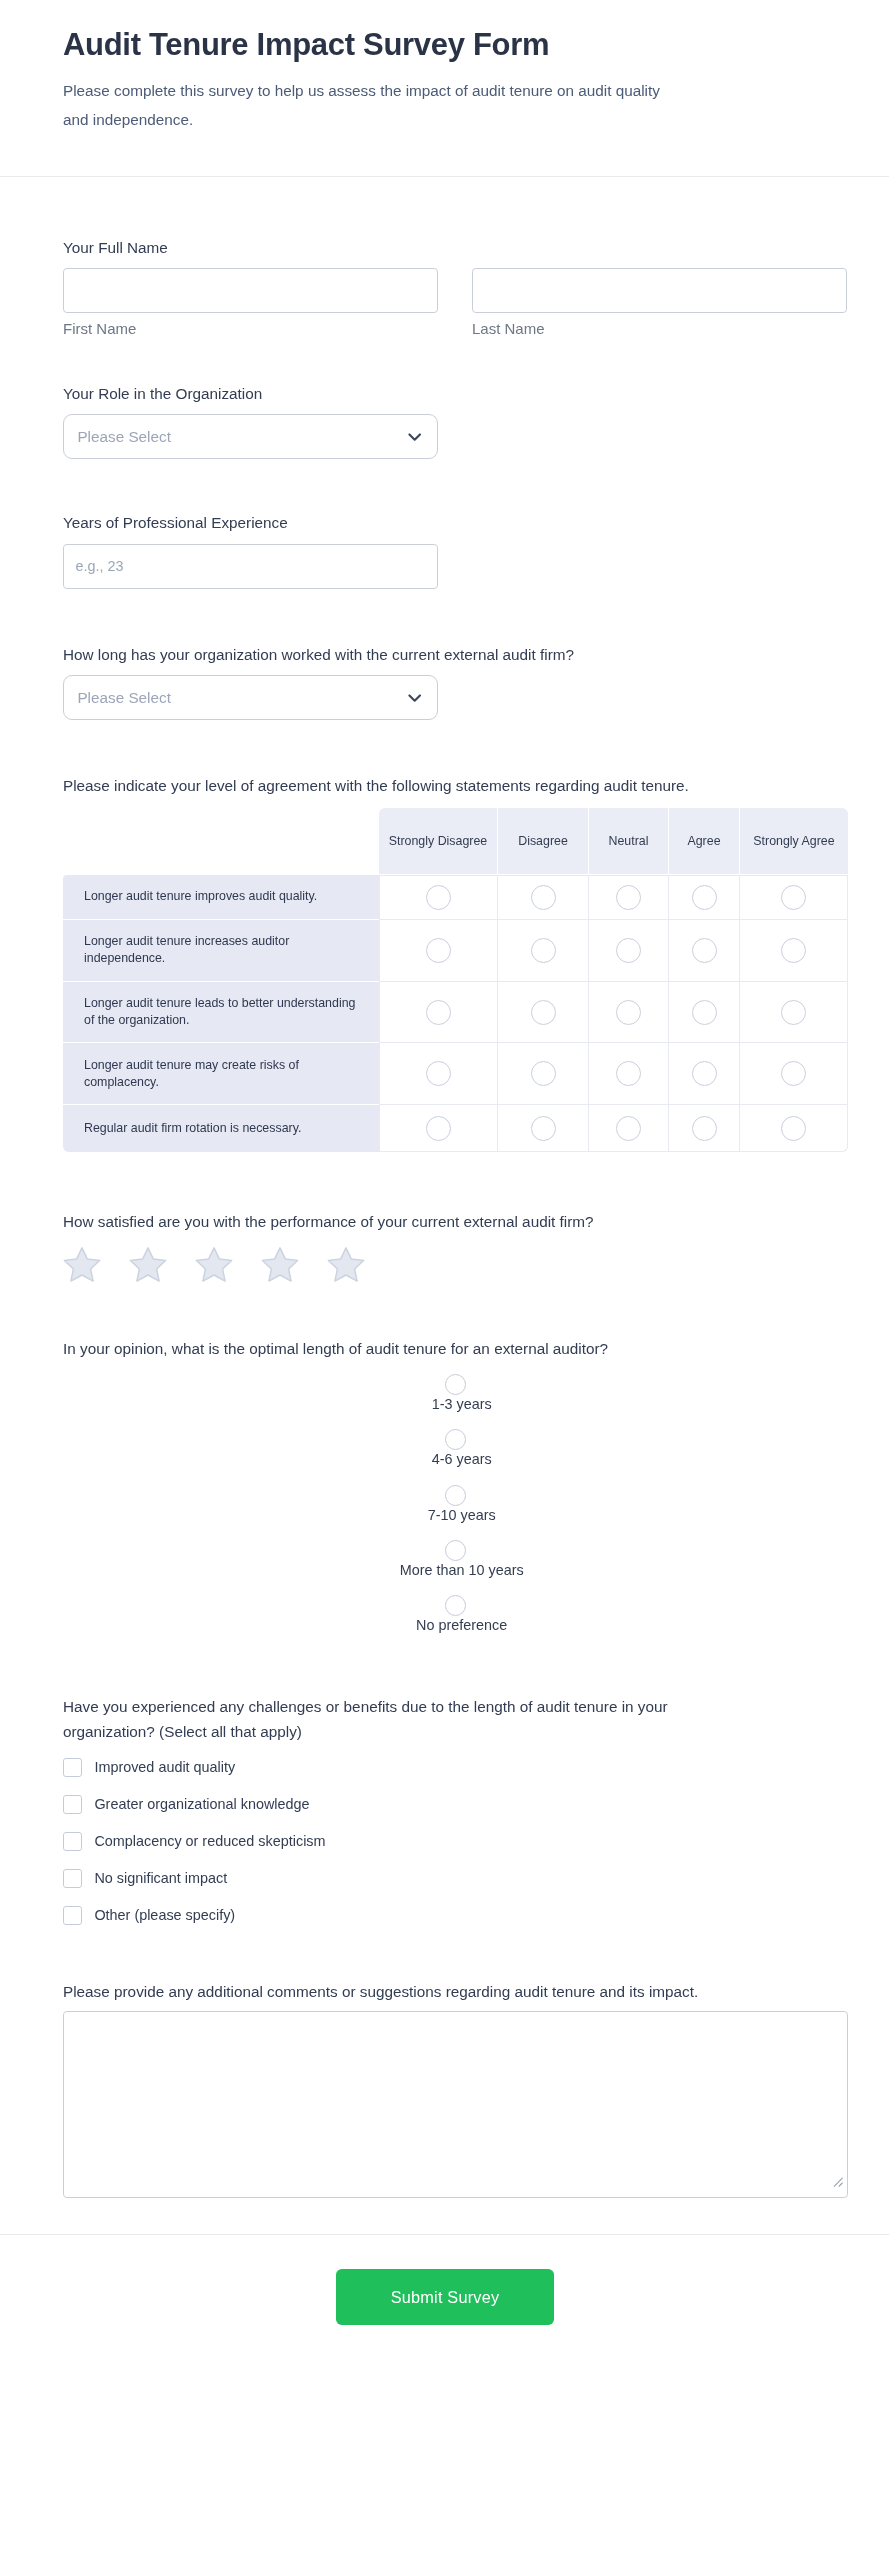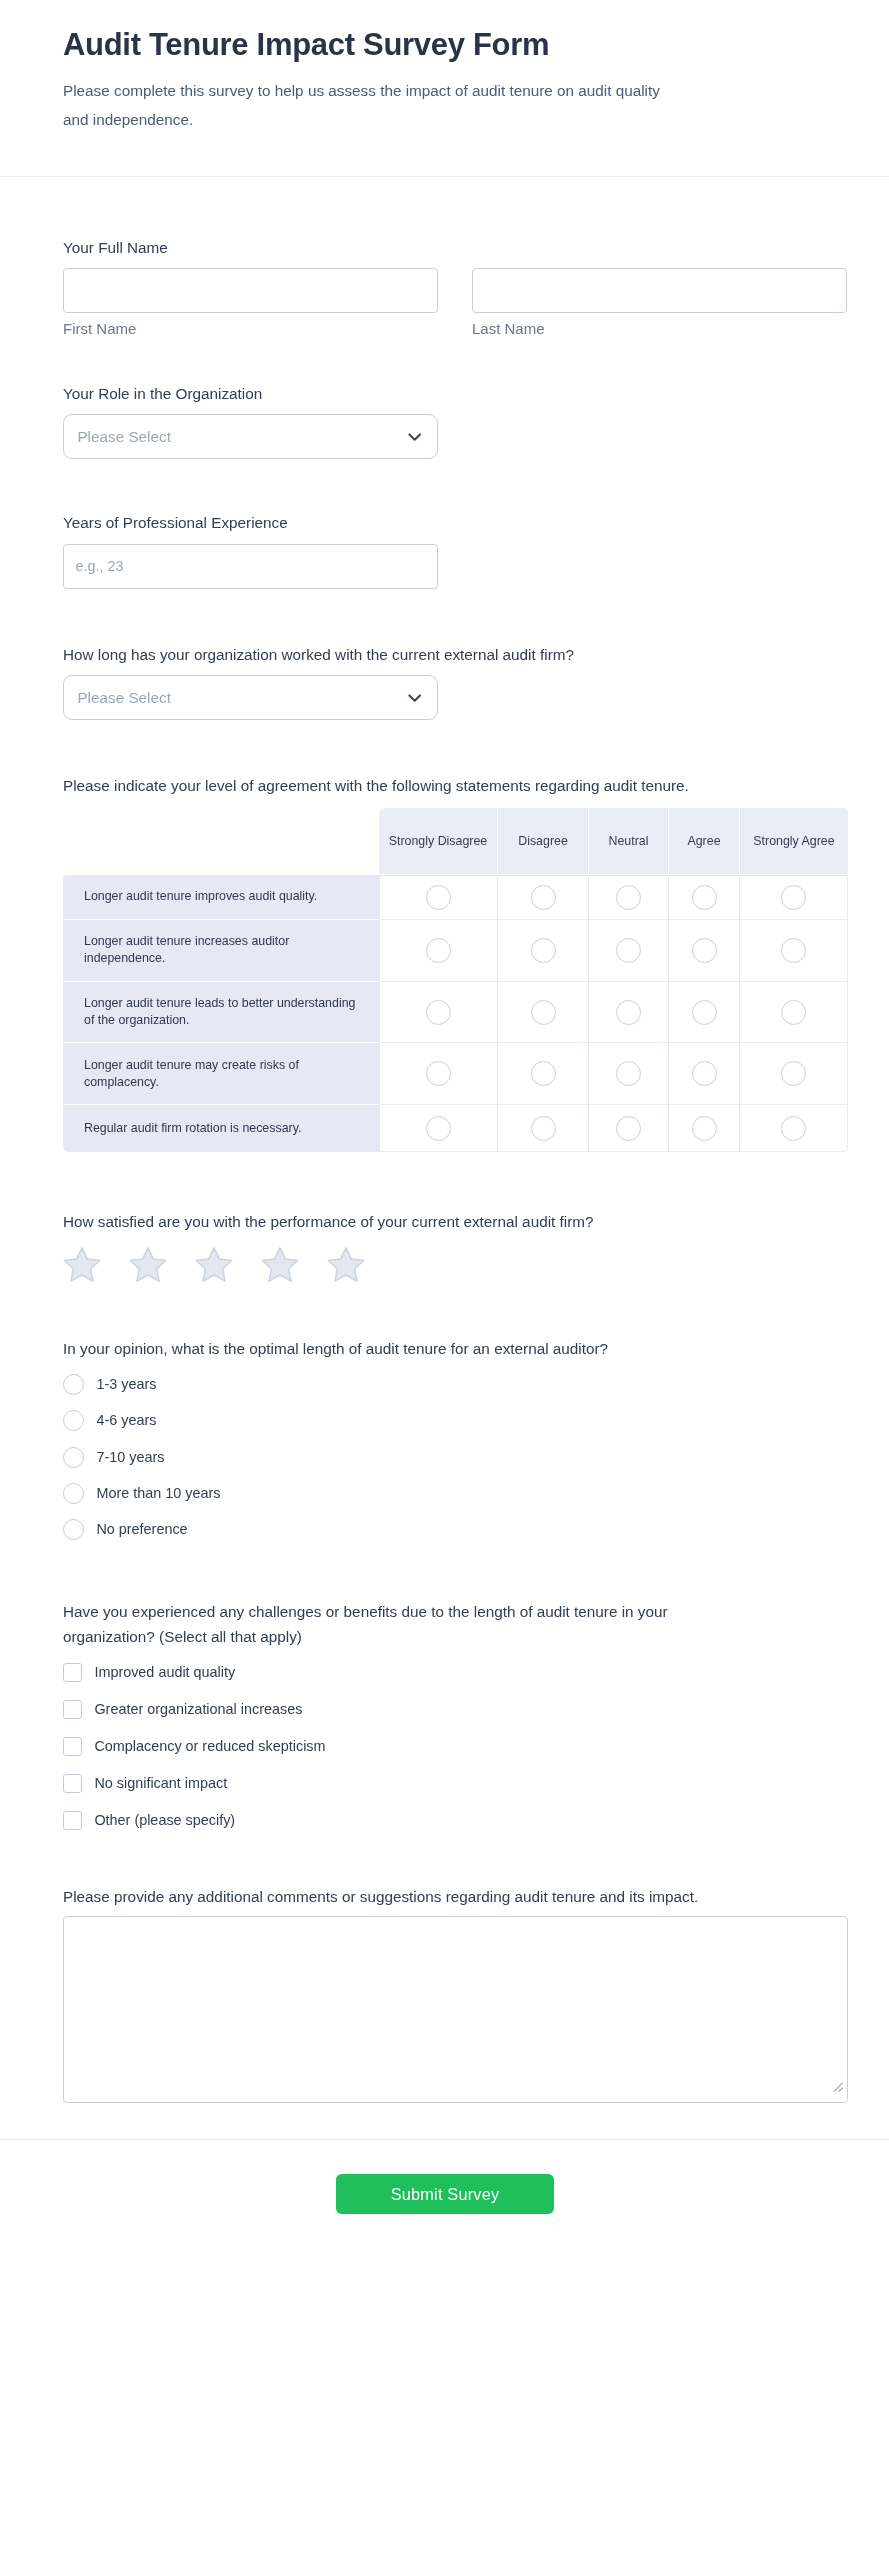--- a/index.html
+++ b/index.html
@@ -87,21 +87,21 @@
   }
 
   
   .stars-field { margin-bottom: 54px; }
   .stars-field .question-label { margin-bottom: 7.7px; }
   .stars-row { display: flex; gap: 28px; padding-top: 3.8px; }
   .star-btn { cursor: pointer; line-height: 0; }
 
   
   .radio-field { margin-bottom: 59px; }
-  .option-row { display: flex; align-items: center; margin-bottom: 15.3px; }
+  .option-row { display: flex; align-items: center; margin-bottom: 15.3px; flex-direction: column; }
   .option-row:last-child { margin-bottom: 0; }
   .radio-circle {
     flex: 0 0 auto; width: 21px; height: 21px; border-radius: 50%;
     border: 1px solid #c5cbd8; background: #fff; cursor: pointer;
   }
   .option-text { margin-left: 12.4px; font-size: 14.4px; color: #333d52; line-height: 19px; }
 
   
   .checkbox-field { margin-bottom: 54px; }
   .check-row { display: flex; align-items: center; margin-bottom: 18px; }
@@ -120,21 +120,21 @@
     background: #fff; resize: none; padding: 11.5px 13.4px; font-size: 14.4px;
     font-family: inherit; color: #333c4f; outline: none; display: block;
   }
   .resize-icon { position: absolute; right: 4.8px; bottom: 6.7px; }
 
   
   .form-footer-divider { border: none; border-top: 1px solid #e8eaee; margin: 36px 0 0 0; }
   .form-footer { padding: 34px 0 49px 0; display: flex; justify-content: center; }
   .submit-button {
     background: #1fbf5b; color: #ffffff; border: none; border-radius: 5.7px;
-    height: 40px; padding: 0 55px; font-size: 16.3px; font-weight: 500;
+    height: 56px; padding: 0 55px; font-size: 16.3px; font-weight: 500;
     font-family: inherit; letter-spacing: 0.2px; cursor: pointer;
   }
 </style>
 </head>
 <body>
 
 <div class="page">
 
   <div class="form-header">
     <h1 class="form-title">Audit Tenure Impact Survey Form</h1>
@@ -307,21 +307,21 @@
     </div>
 
     <div class="field checkbox-field">
       <span class="question-label">Have you experienced any challenges or benefits due to the length of audit tenure in your organization? (Select all that apply)</span>
       <div class="check-row">
         <span class="checkbox-square"></span>
         <span class="option-text">Improved audit quality</span>
       </div>
       <div class="check-row">
         <span class="checkbox-square"></span>
-        <span class="option-text">Greater organizational increases</span>
+        <span class="option-text">Greater organizational knowledge</span>
       </div>
       <div class="check-row">
         <span class="checkbox-square"></span>
         <span class="option-text">Complacency or reduced skepticism</span>
       </div>
       <div class="check-row">
         <span class="checkbox-square"></span>
         <span class="option-text">No significant impact</span>
       </div>
       <div class="check-row">

